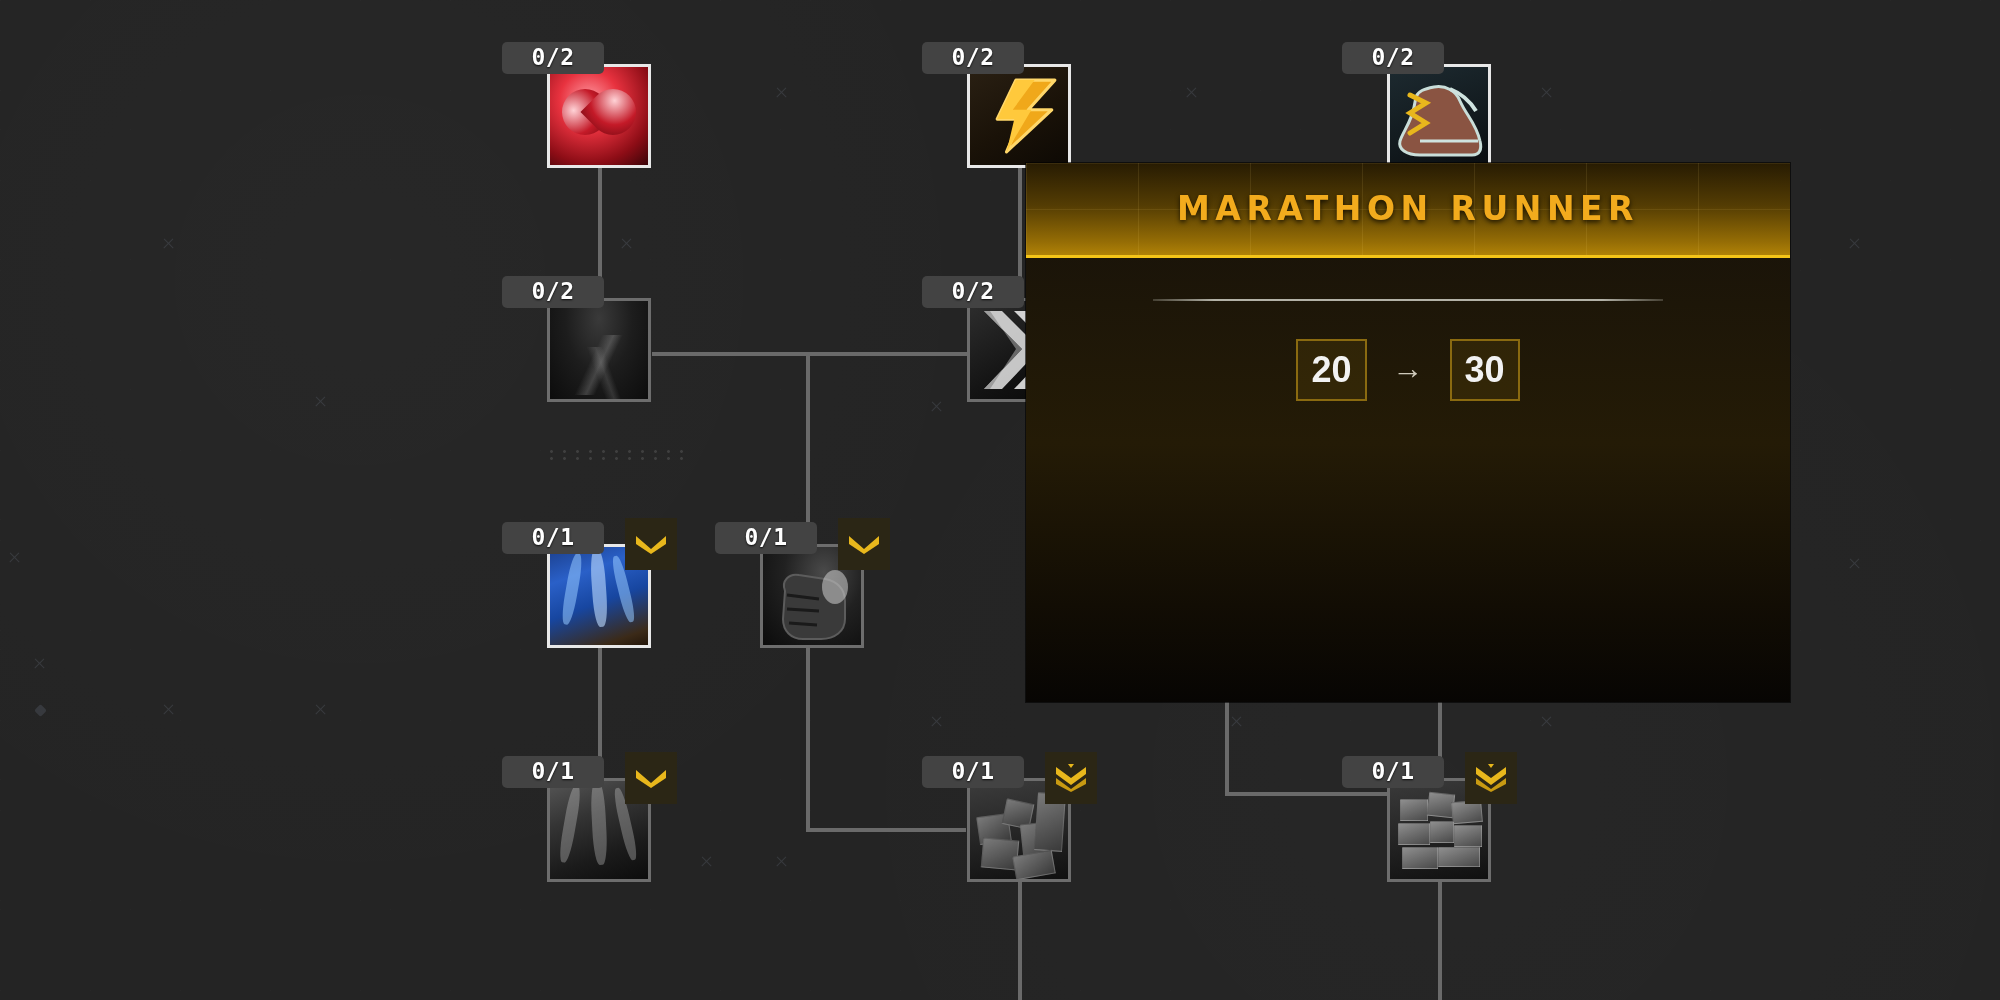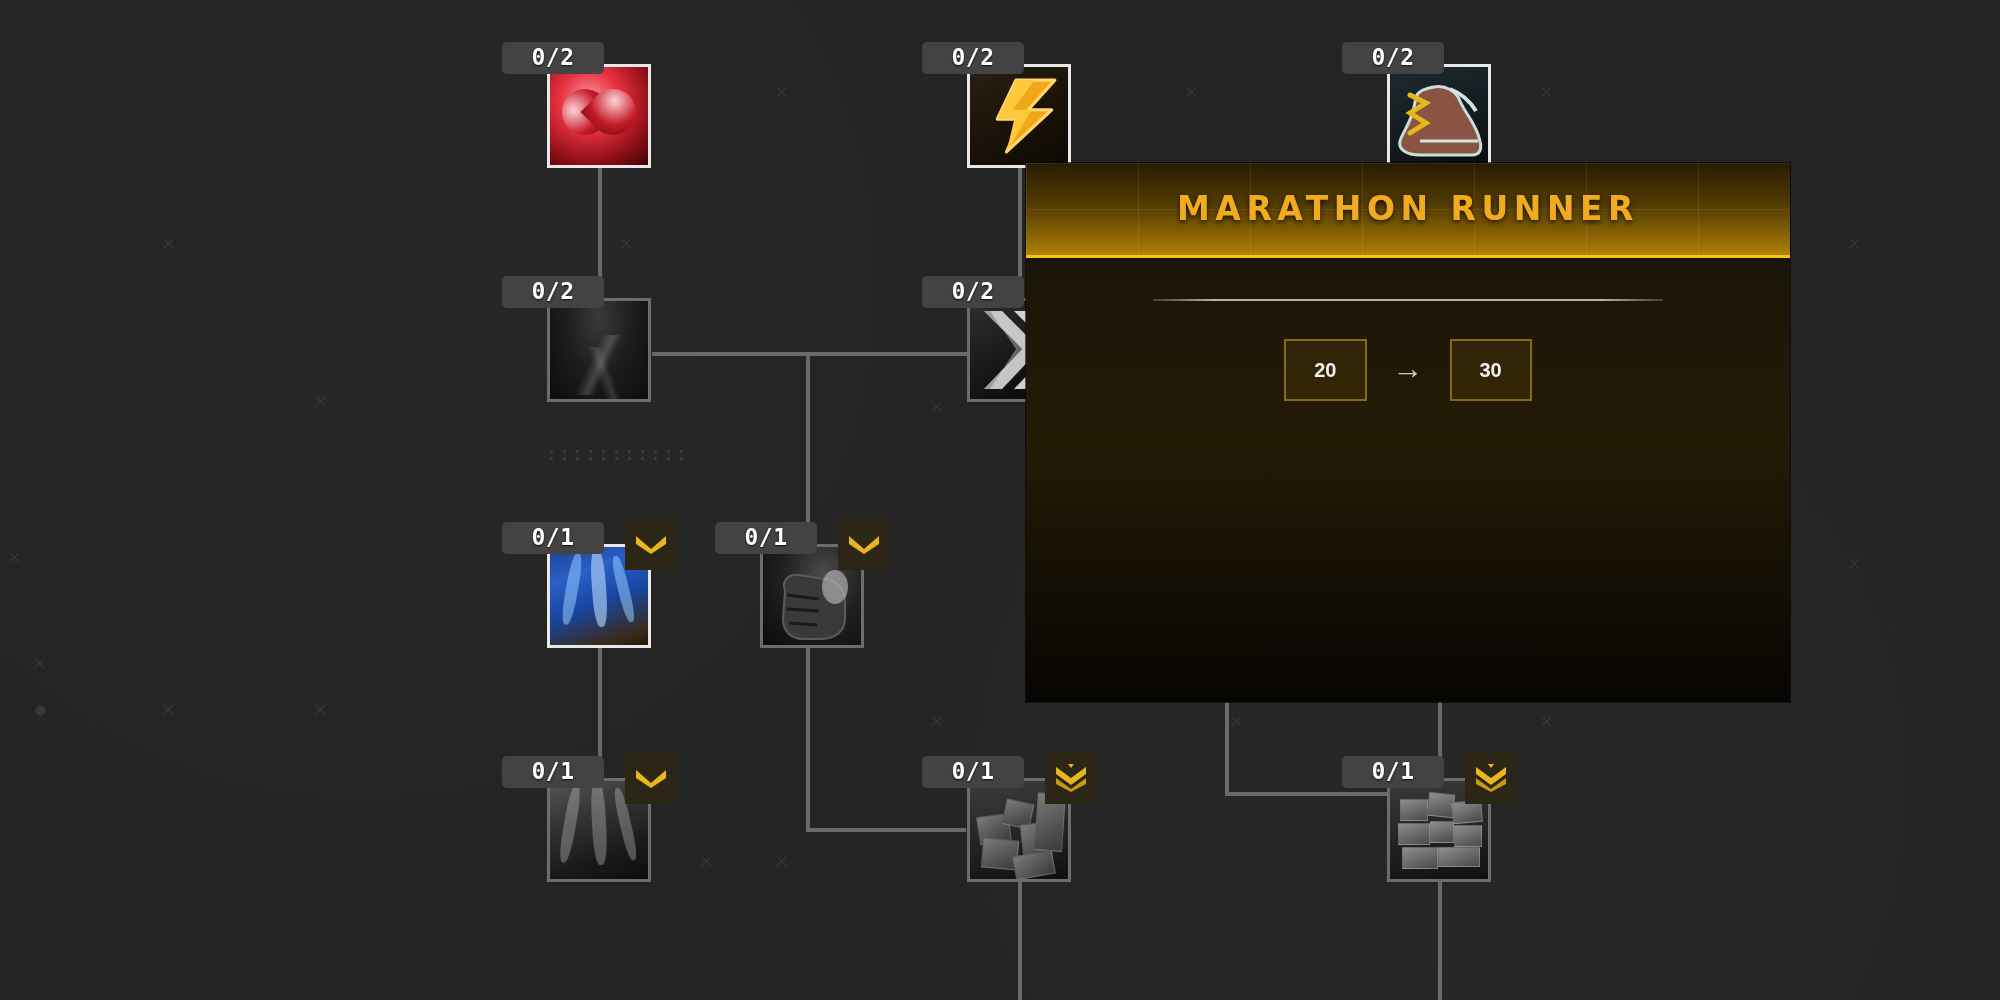--- a/index.html
+++ b/index.html
@@ -261,23 +261,23 @@
     margin-top:38px;
     display:flex;align-items:center;justify-content:center;gap:26px;
   }
   #tooltip .val{
     min-width:53px;height:62px;
     box-sizing:border-box;
     border:2px solid #8a6a10;
     background:rgba(120,92,10,.20);
     display:flex;align-items:center;justify-content:center;
     color:#f2f2f2;
-    font-size:20px;
+    font-size:36px;
     font-weight:700;
-    padding:0 28px;
+    padding:0 13px;
   }
   #tooltip .arrow{
     color:#cfcabb;
     font-size:31px;
     line-height:1;
     padding-bottom:4px;
   }
 </style>
 </head>
 <body>

